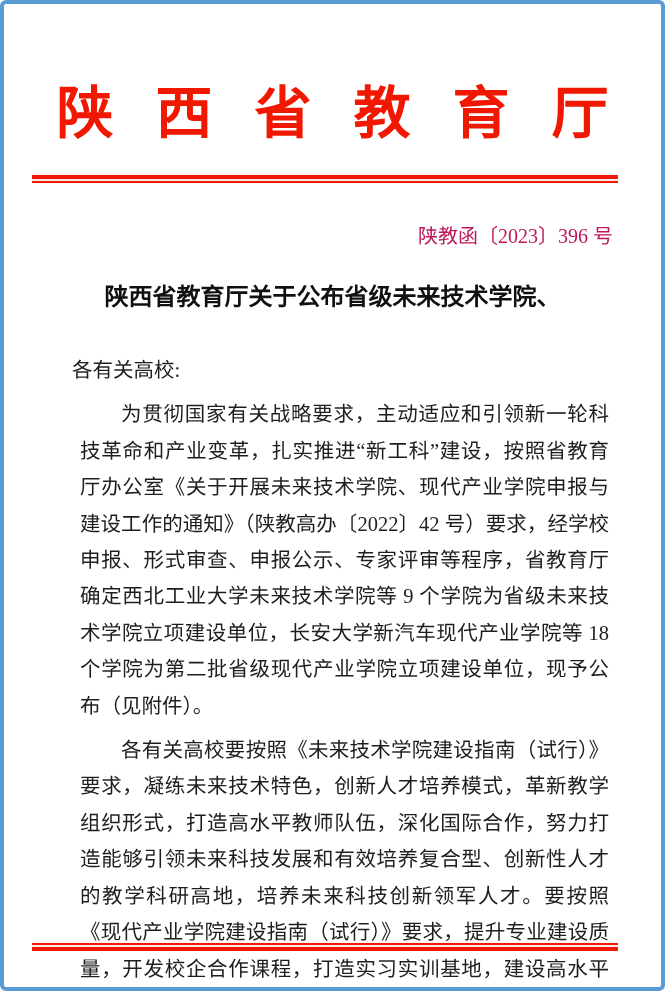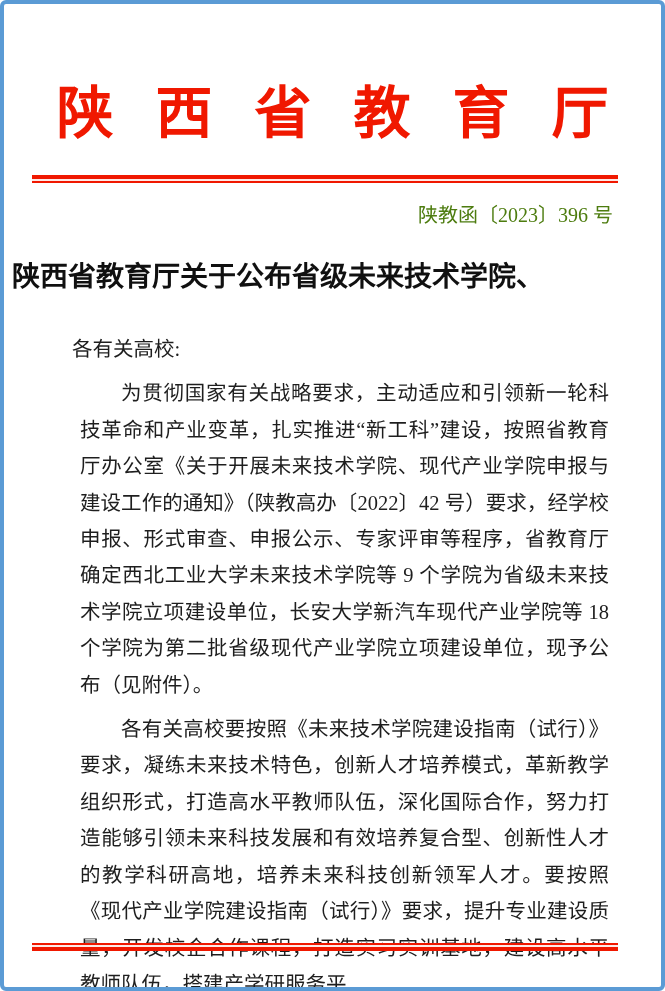--- a/index.html
+++ b/index.html
@@ -49,32 +49,33 @@
     position: absolute;
     left: 28px;
     bottom: 36px;
     margin: 0;
     border-top-width: 2px;
     border-bottom-width: 4px;
   }
 
   
   .doc-number {
-    margin-top: 20px;
+    margin-top: 41px;
     padding-right: 48px;
     text-align: right;
     font-size: 20px;
     line-height: 25px;
-    color: #4d7c0f;
+    color: #be185d;
   }
 
   
   .title {
     margin: 25px 8px 0;
-    font-size: 28px;
+    text-align: center;
+    font-size: 24px;
     font-weight: bold;
     line-height: 47px;
     color: #101010;
   }
   .title .title-line {
     display: block;
   }
 
   
   .body-text {

